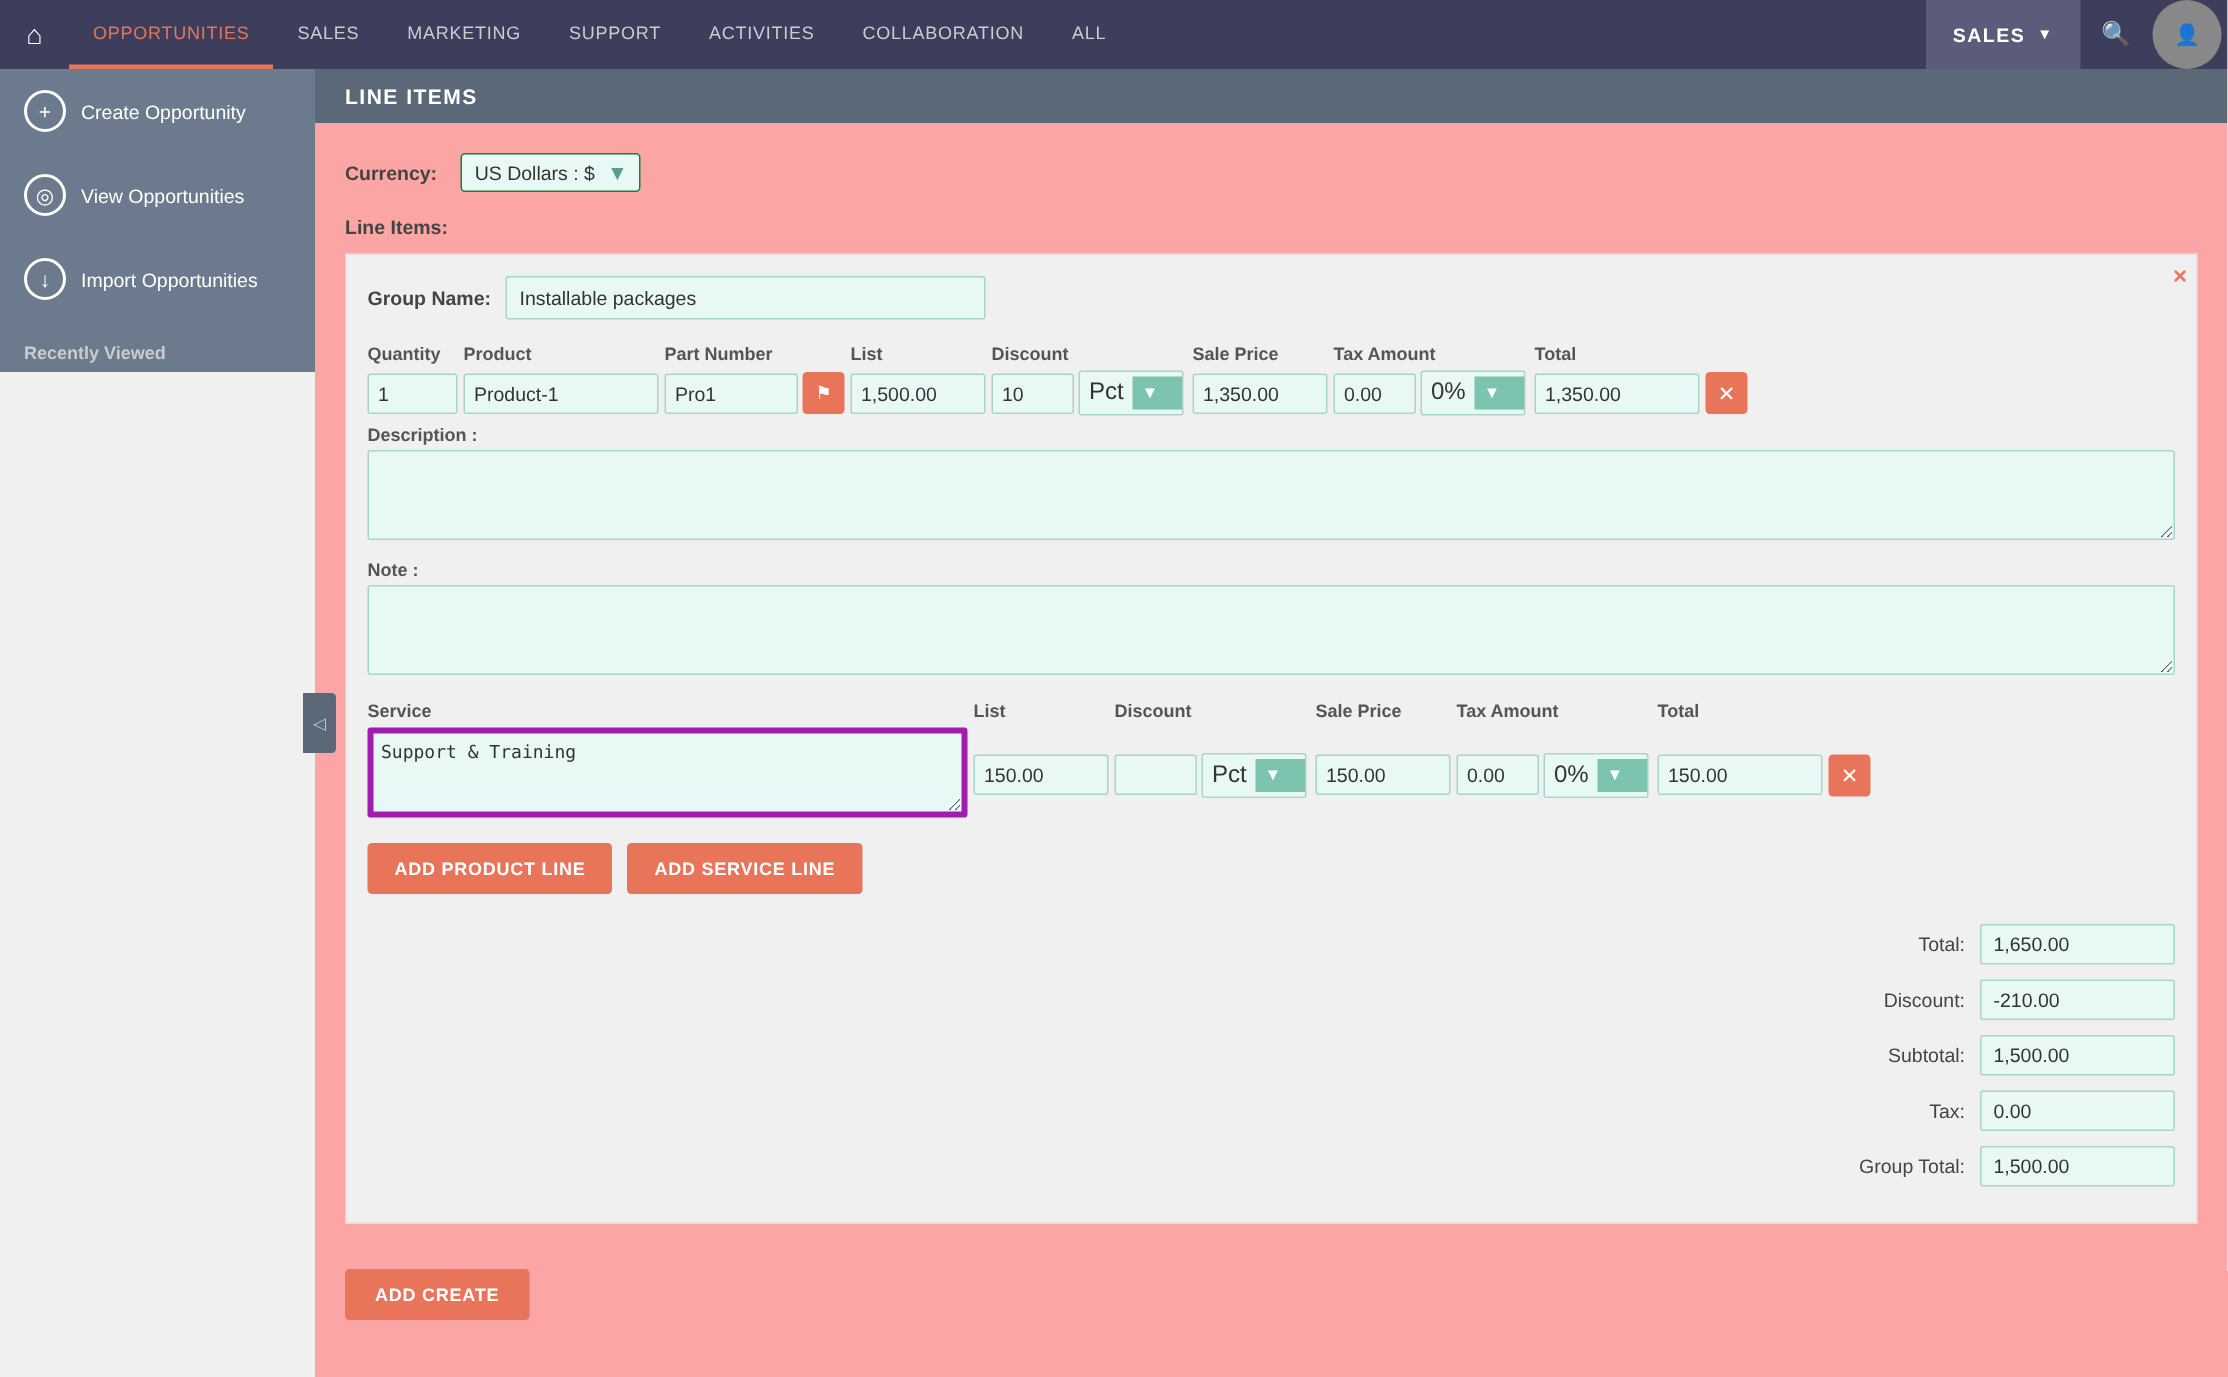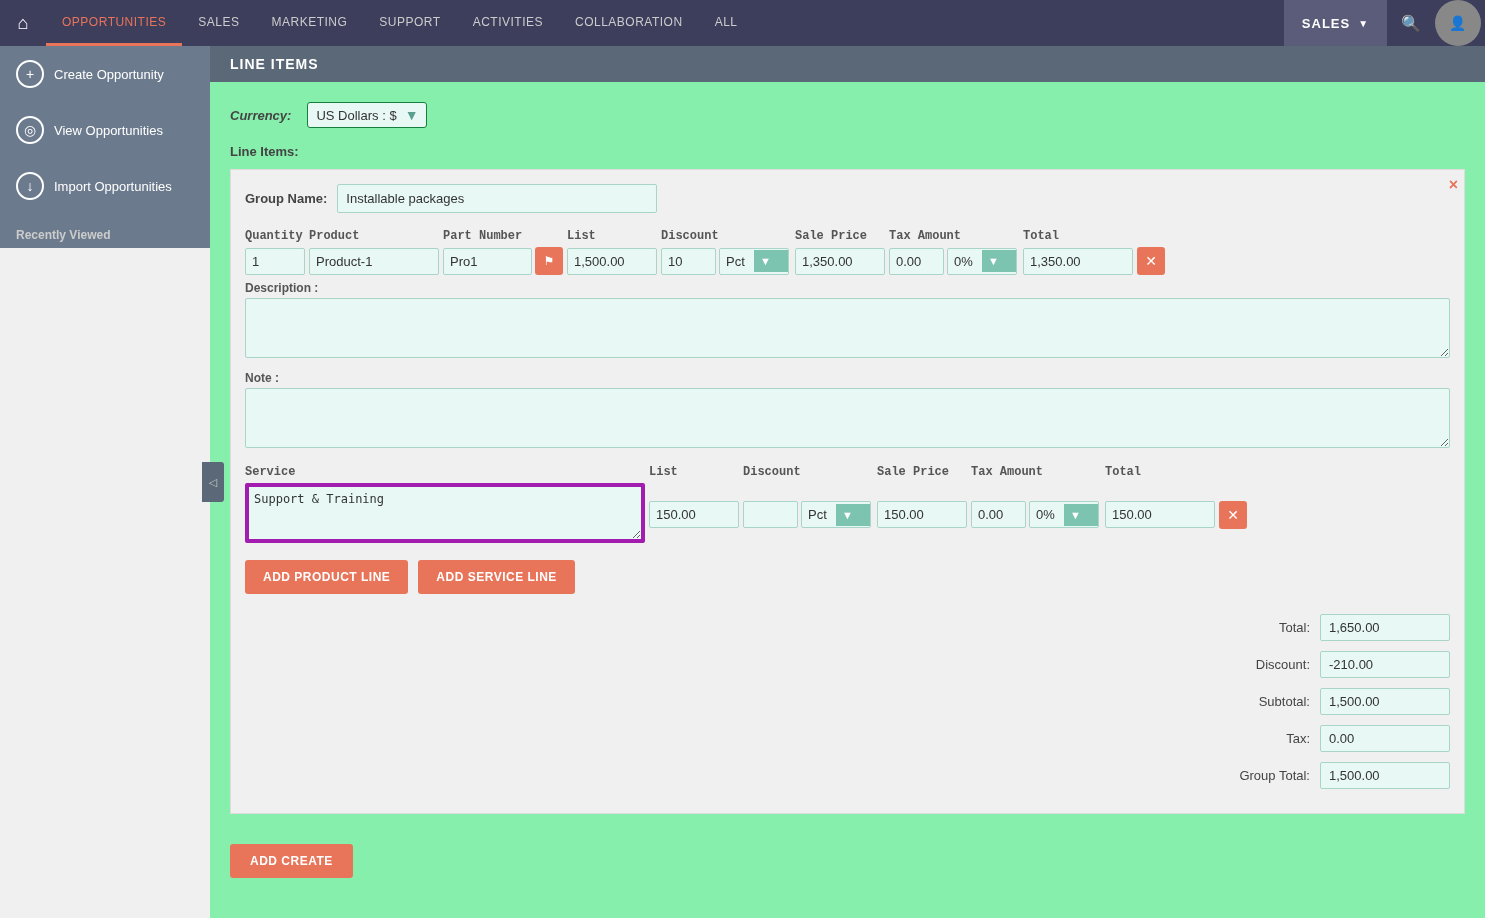--- a/index.html
+++ b/index.html
@@ -68,38 +68,38 @@
       width: 28px; height: 28px; border: 2px solid #fff; border-radius: 50%;
       display: flex; align-items: center; justify-content: center;
       font-size: 14px; flex-shrink: 0;
     }
     .sidebar-section {
       padding: 14px 16px 6px; color: #ccc; font-size: 12px; font-weight: bold;
     }
 
     
     .main-content {
-      flex: 1; overflow-y: auto; background: #86efac;
+      flex: 1; overflow-y: auto; background: #fca5a5;
     }
 
     
     .section-header {
       background: #5a6877; color: #fff; padding: 10px 20px;
       font-size: 14px; font-weight: bold; letter-spacing: 1px;
     }
 
     .content-area {
       padding: 20px 20px;
     }
 
     
     .currency-row {
       display: flex; align-items: center; gap: 16px; margin-bottom: 16px;
     }
-    .currency-label { font-weight: bold; color: #444; font-size: 13px; font-style: italic; }
+    .currency-label { font-weight: bold; color: #444; font-size: 13px; }
     .currency-select {
       display: flex; align-items: center;
       border: 1px solid #15803d; background: #e8f8f4; border-radius: 3px;
       padding: 4px 8px; cursor: pointer; gap: 8px;
     }
     .currency-select span { color: #333; font-size: 13px; }
     .currency-select .dd-arrow { color: #5a9e8f; font-size: 14px; }
 
     
     .line-items-label {
@@ -122,21 +122,21 @@
     }
     .group-name-label { font-weight: bold; color: #444; font-size: 13px; }
     .group-name-input {
       flex: 0 0 320px; background: #e8f8f4; border: 1px solid #a8d5c8;
       padding: 6px 8px; font-size: 13px; color: #333; border-radius: 2px;
     }
 
     
     .product-table { margin-bottom: 14px; }
     .table-header-row {
-      display: flex; gap: 4px; margin-bottom: 4px; font-family: Liberation Mono, monospace;
+      display: flex; gap: 4px; margin-bottom: 4px;
     }
     .col-header {
       font-size: 12px; color: #555; font-weight: bold;
     }
 
     
     .col-qty { width: 60px; flex-shrink: 0; }
     .col-product { width: 130px; flex-shrink: 0; }
     .col-part { width: 120px; flex-shrink: 0; }
     .col-list { width: 90px; flex-shrink: 0; }
@@ -154,21 +154,21 @@
       background: #e8f8f4; border: 1px solid #a8d5c8;
       padding: 5px 6px; font-size: 13px; color: #333;
       border-radius: 2px; width: 100%;
     }
 
     .select-pct {
       display: flex; align-items: center;
       background: #e8f8f4; border: 1px solid #a8d5c8;
       border-radius: 2px; overflow: hidden; width: 100%;
     }
-    .select-pct span { padding: 5px 6px; font-size: 13px; color: #333; flex: 1; }
+    .select-pct span { padding: 5px 6px; font-size: 16px; color: #333; flex: 1; }
     .select-pct .pct-arrow {
       background: #7cc4b0; padding: 5px 6px; color: #fff; font-size: 11px; cursor: pointer;
     }
 
     .btn-icon-red {
       background: #e8755a; border: none; color: #fff; cursor: pointer;
       width: 28px; height: 28px; border-radius: 3px;
       display: flex; align-items: center; justify-content: center; font-size: 14px;
       flex-shrink: 0;
     }

